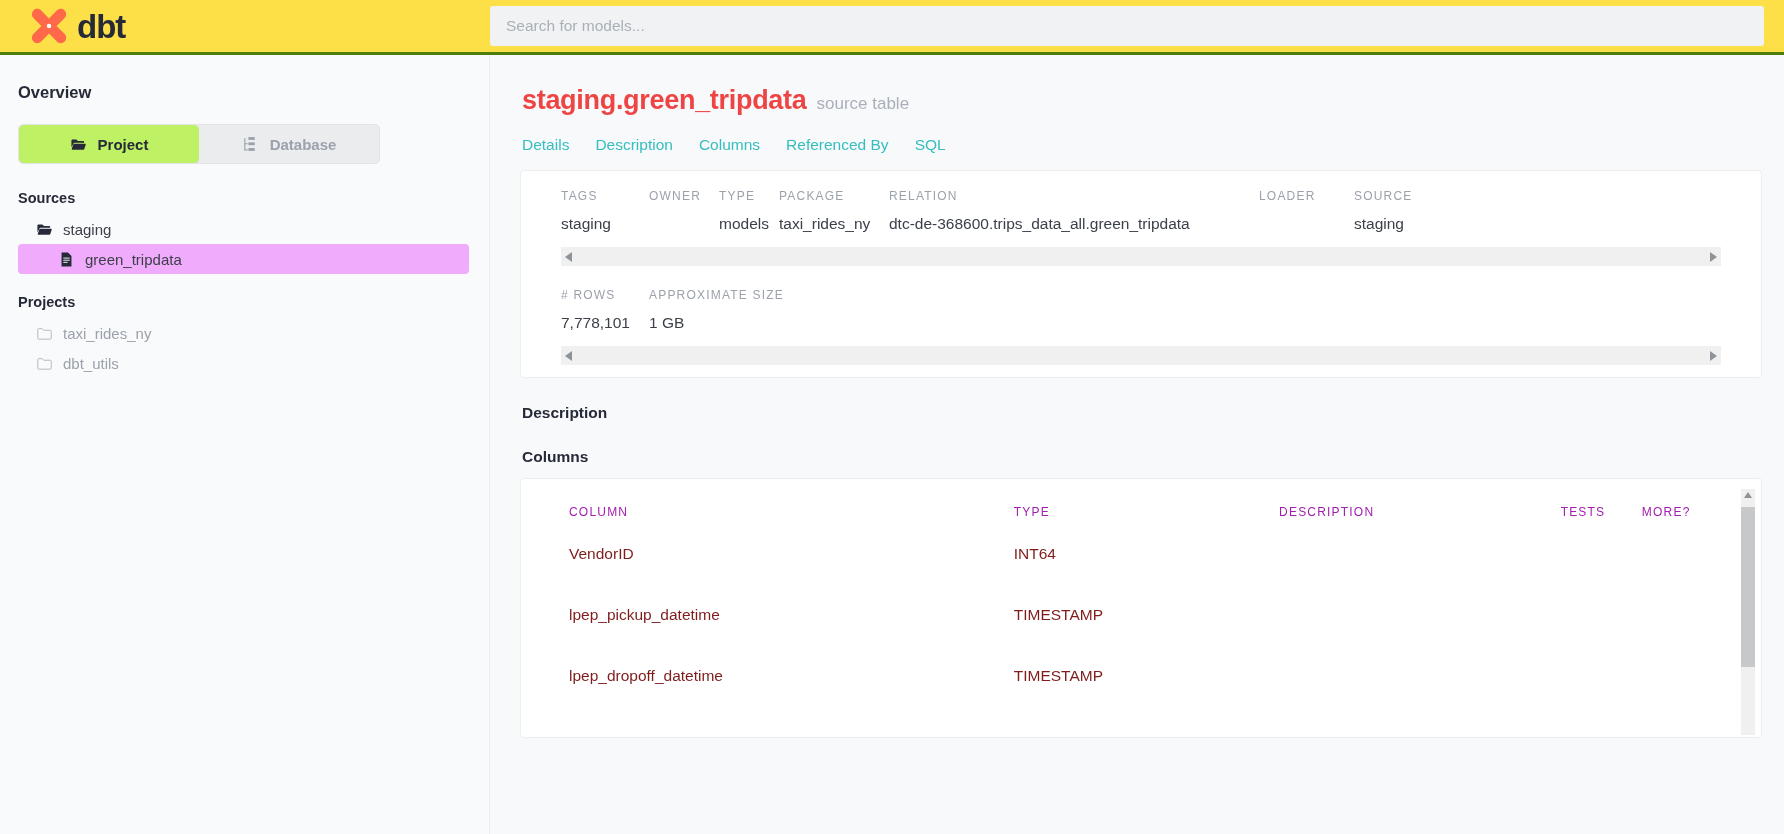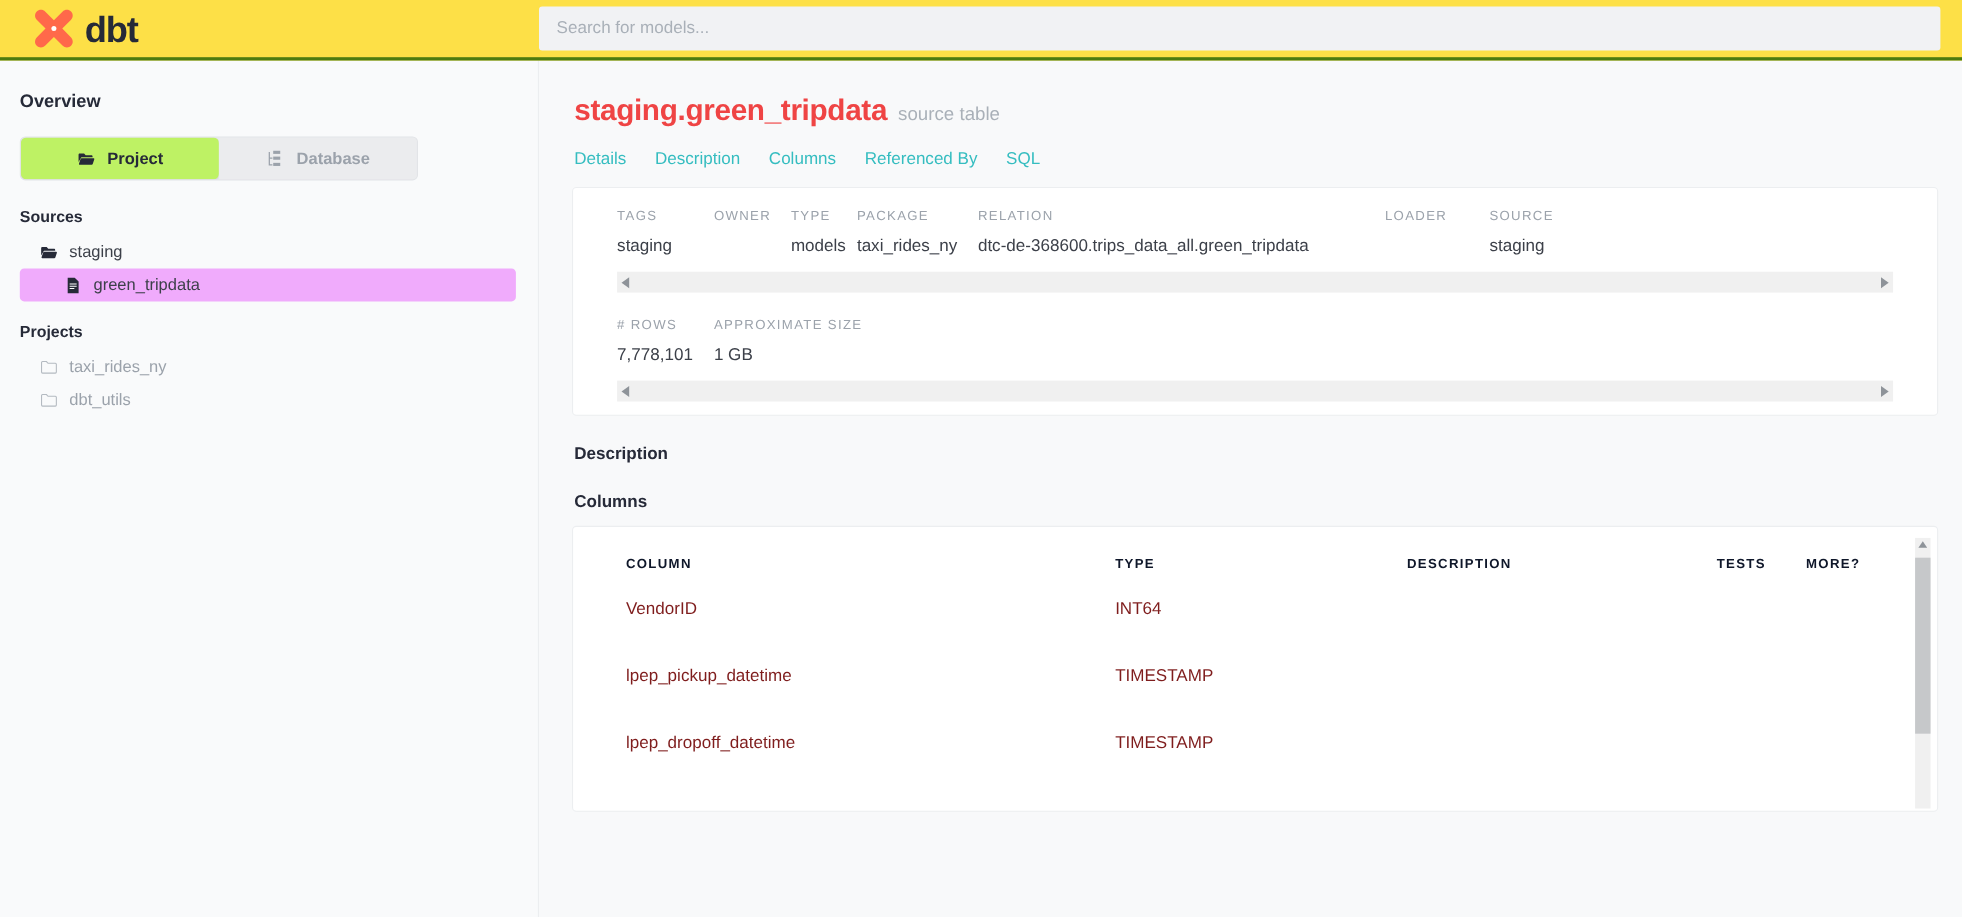--- a/index.html
+++ b/index.html
@@ -207,22 +207,22 @@
     border-radius: 4px;
     margin-top: 12px;
     padding: 26px 0 0 0;
     position: relative;
     overflow: hidden;
     height: 260px;
   }
   table.cols { width: 100%; border-collapse: collapse; }
   table.cols th {
     font-size: 12px; letter-spacing: 1.2px;
-    color: #0f172a; text-transform: uppercase;
-    font-weight: bold; text-align: left;
+    color: #a21caf; text-transform: uppercase;
+    font-weight: normal; text-align: left;
     padding: 0 0 26px 0;
   }
   table.cols td {
     font-size: 15.5px; color: #7f1d1d;
     padding: 0 0 43px 0;
     white-space: nowrap;
   }
   .c-col { padding-left: 48px !important; width: 455px; }
   .c-type { width: 245px; }
   .c-desc { width: 260px; }

